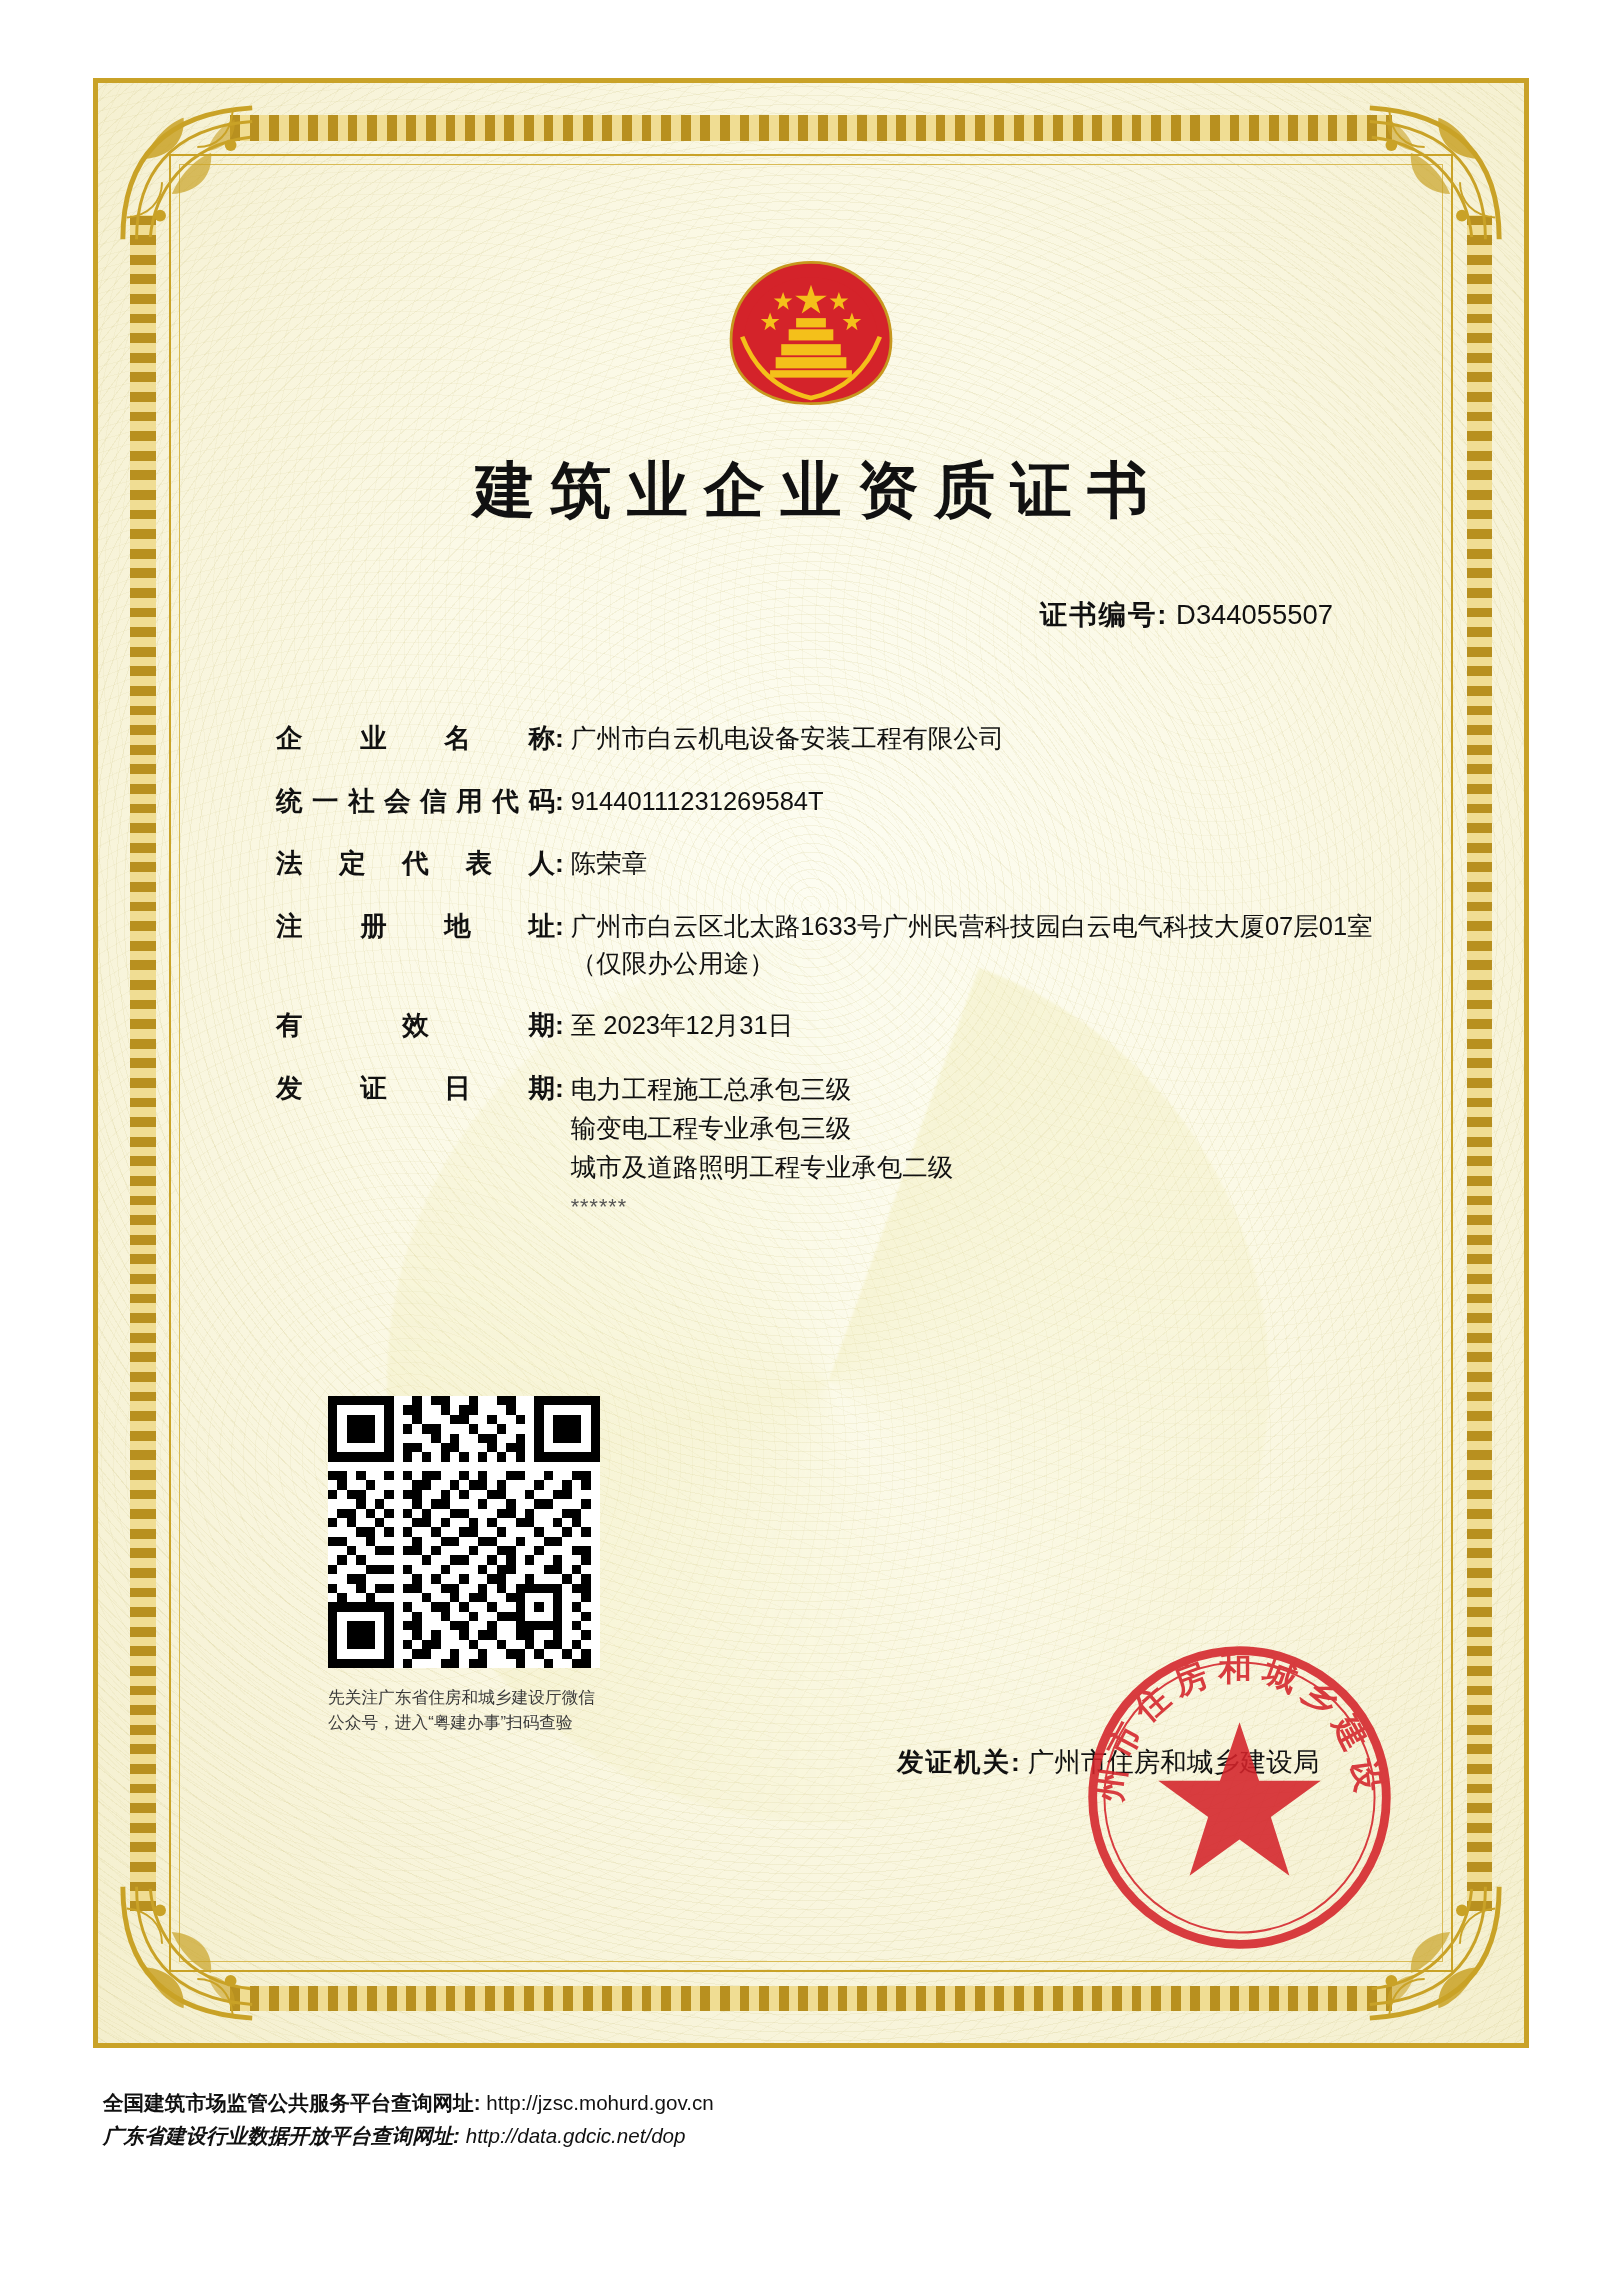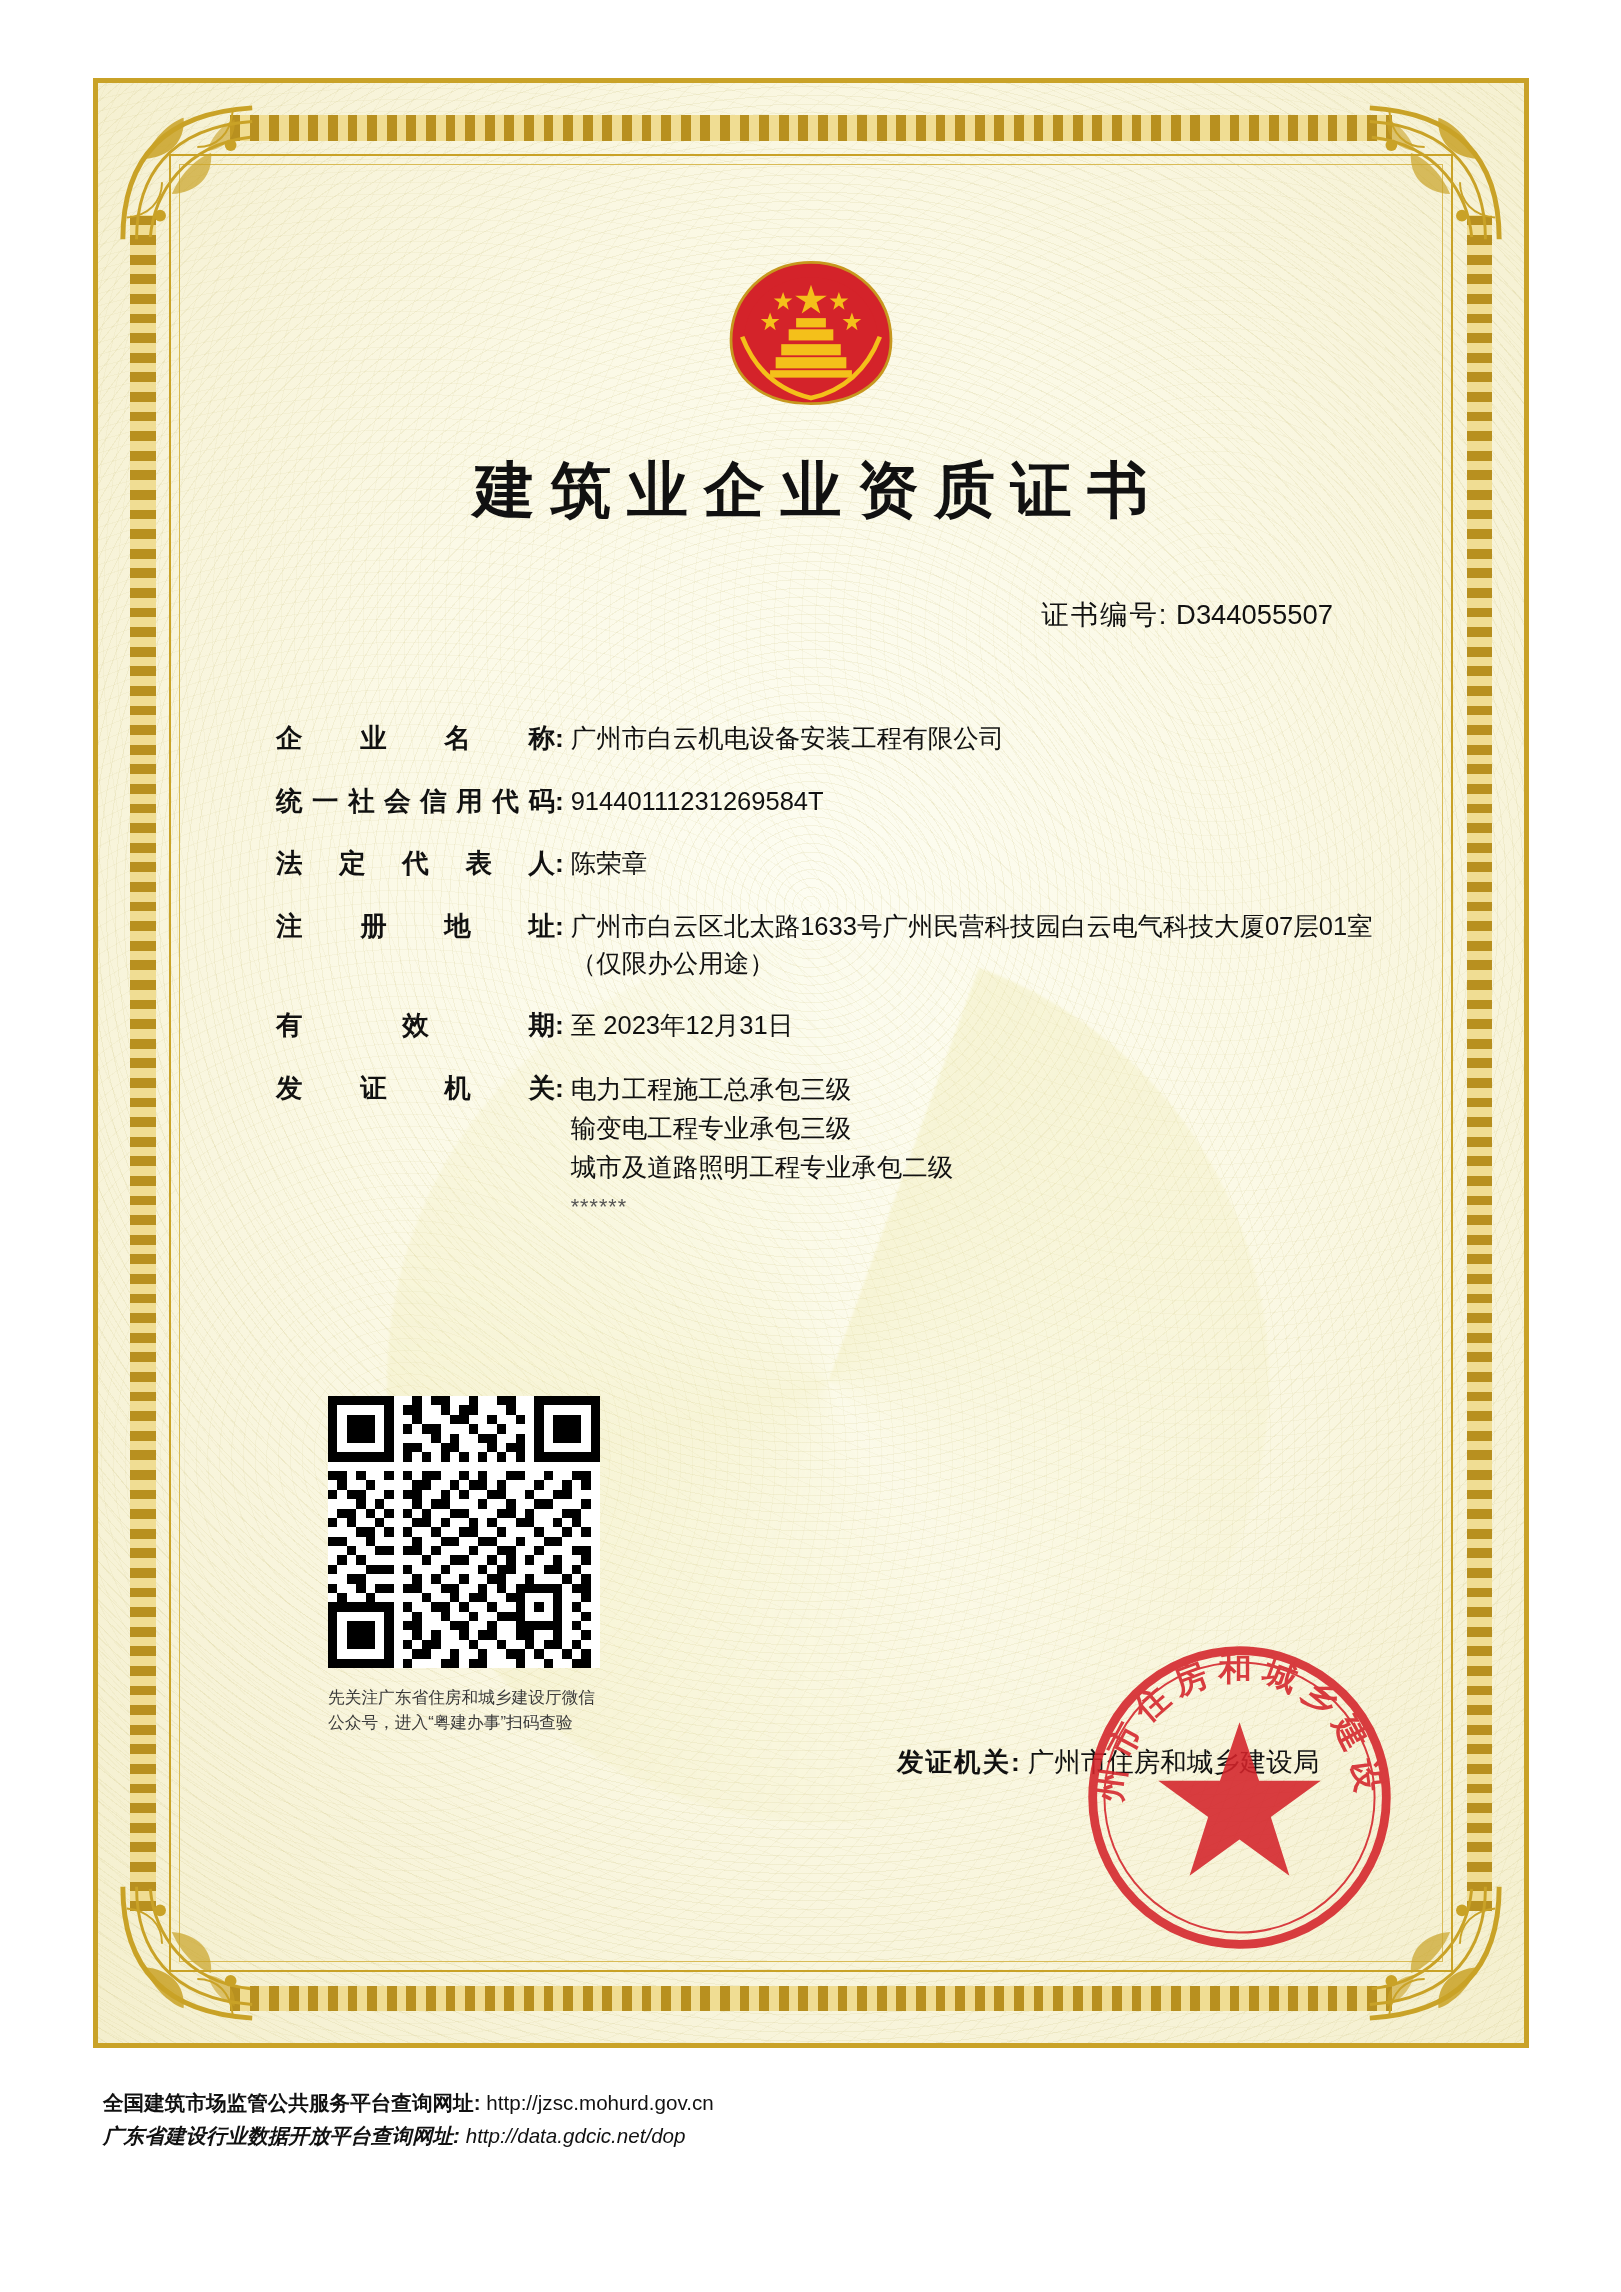--- a/index.html
+++ b/index.html
@@ -128,21 +128,21 @@
 
   
   .certno {
     position: absolute;
     right: 196px;
     top: 519px;
     font-size: 27.4px;
     color: #111;
     white-space: nowrap;
   }
-  .certno .lbl { font-weight: 400; letter-spacing: 2px; }
+  .certno .lbl { font-weight: 700; letter-spacing: 2px; }
   .certno .val { font-weight: 400; }
 
   
   .fields {
     position: absolute;
     left: 183px;
     top: 642px;
     width: 1098px;
   }
   .row {
@@ -382,21 +382,21 @@
         <div class="value">广州市白云区北太路1633号广州民营科技园白云电气科技大厦07层01室（仅限办公用途）</div>
       </div>
 
       <div class="row">
         <div class="label">有效期</div>
         <div class="colon">:</div>
         <div class="value">至 2023年12月31日</div>
       </div>
 
       <div class="row qual">
-        <div class="label">发证机关</div>
+        <div class="label">发证日期</div>
         <div class="colon">:</div>
         <div class="value">
           <div>电力工程施工总承包三级</div>
           <div>输变电工程专业承包三级</div>
           <div>城市及道路照明工程专业承包二级</div>
           <div class="stars">******</div>
         </div>
       </div>
 
     </div>

